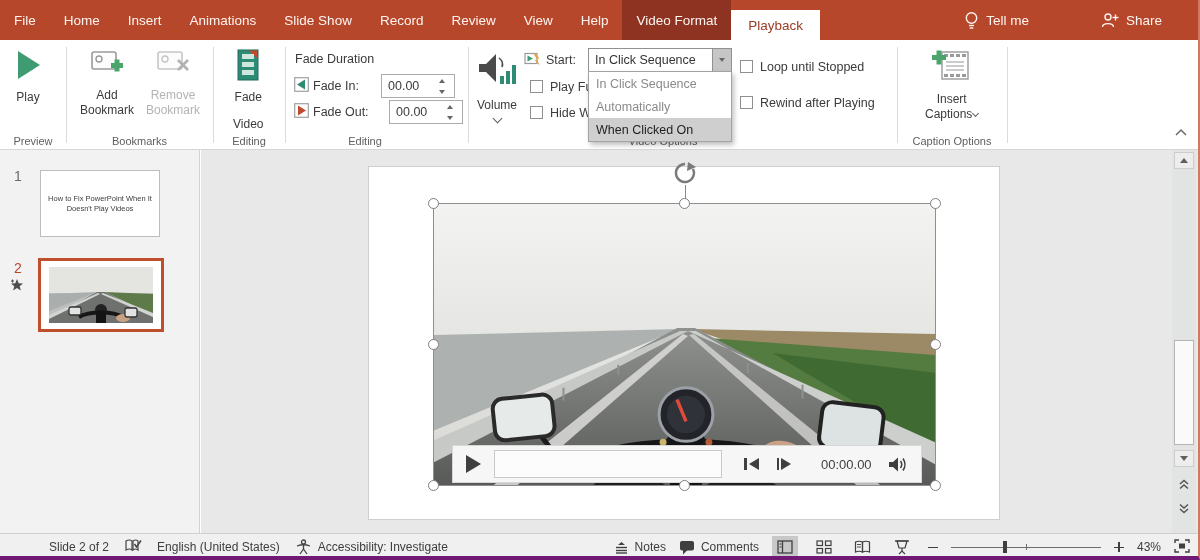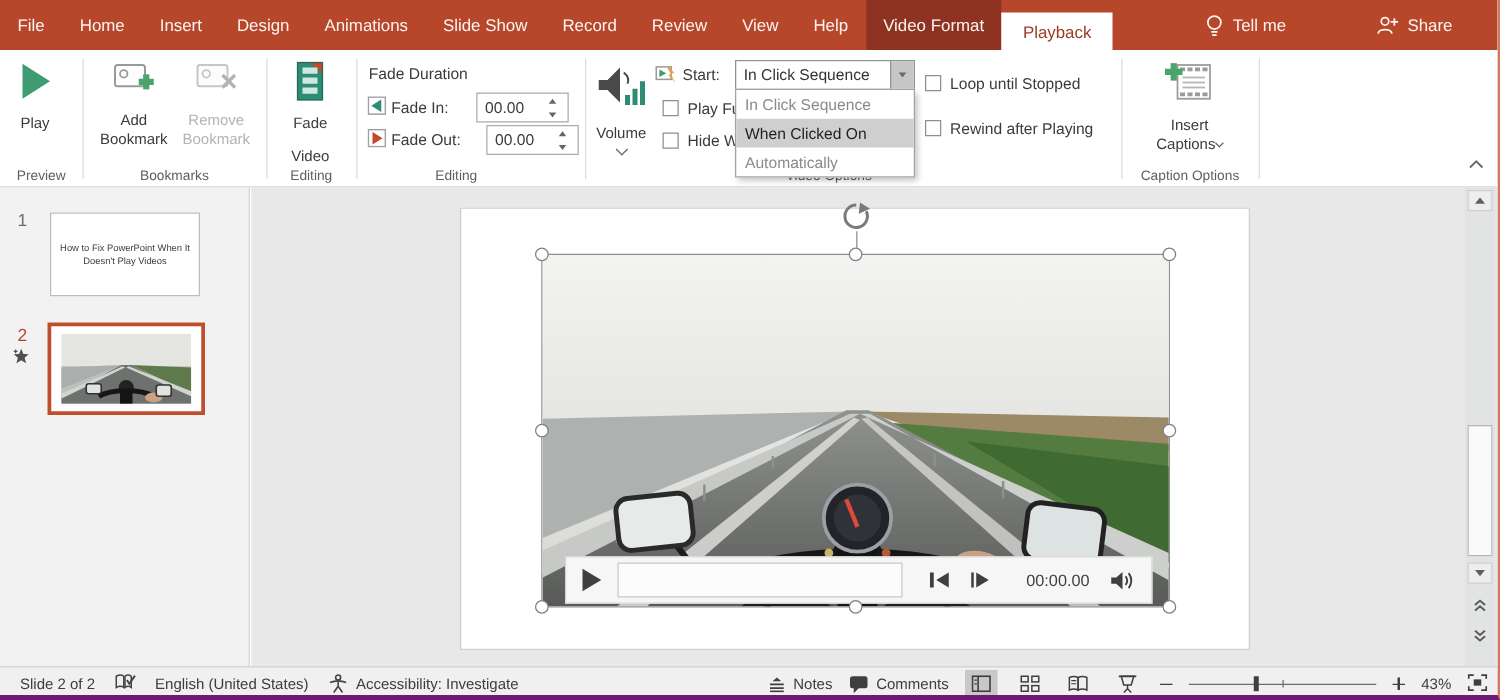--- a/index.html
+++ b/index.html
@@ -84,21 +84,21 @@
   
   .vscroll { position:absolute; left:1172px; top:150px; width:24px; height:383px; background:#e2e3e3; }
   .sc-btn { position:absolute; left:2px; width:20px; height:17px; background:#ededed; border:1px solid #cdcdcd;
             display:flex; align-items:center; justify-content:center; }
   .sc-thumb { position:absolute; left:2px; top:190px; width:20px; height:105px; background:#fafafa; border:1px solid #b5b5b5; }
   .tri-up-s { width:0; height:0; border-left:4px solid transparent; border-right:4px solid transparent; border-bottom:5px solid #5f5f5f; }
   .tri-dn-s { width:0; height:0; border-left:4px solid transparent; border-right:4px solid transparent; border-top:5px solid #5f5f5f; }
 
   
   .statusbar { position:absolute; left:0; top:533px; width:100%; height:27px; background:#f1f0f0;
-               border-top:1px solid #cfcfcf; display:flex; align-items:center; font-size:12px; color:#3d3d3d; }
+               border-top:1px solid #cfcfcf; display:flex; align-items:center; font-size:12px; color:#3d3d3d;padding-left:33px; }
   .sb-left { display:flex; align-items:center; margin-left:16px; gap:15px; white-space:nowrap; }
   .sb-right { margin-left:auto; display:flex; align-items:center; gap:13px; margin-right:8px; white-space:nowrap; }
   .sb-item { display:flex; align-items:center; gap:6px; }
   .viewbtn { width:26px; height:23px; display:flex; align-items:center; justify-content:center; }
   .viewbtn.active { background:#c8c8c8; }
   .zoom-track { position:relative; width:150px; height:14px; display:flex; align-items:center; }
   .zoom-line { width:100%; height:1px; background:#6d6d6d; }
   .zoom-tick { position:absolute; left:50%; top:4px; width:1px; height:6px; background:#6d6d6d; }
   .zoom-thumb { position:absolute; left:35%; top:1px; width:4px; height:12px; background:#3f3f3f; }
   .zglyph { position:relative; width:10px; height:10px; }
@@ -107,21 +107,20 @@
 </style>
 </head>
 <body>
 
 <div class="app">
 
   <div class="tabbar">
     <div class="tab">File</div>
     <div class="tab">Home</div>
     <div class="tab">Insert</div>
-    <div class="tab">Design</div>
     <div class="tab">Animations</div>
     <div class="tab">Slide Show</div>
     <div class="tab">Record</div>
     <div class="tab">Review</div>
     <div class="tab">View</div>
     <div class="tab">Help</div>
     <div class="tab contextual">Video Format</div>
     <div class="tab active">Playback</div>
     <div class="tabbar-right">
       <div class="tab">
@@ -288,22 +287,22 @@
       <span class="cbx" style="left:62px; top:66px;"></span>
       <span class="cbx-label" style="left:82px; top:66px;">Hide While Not Playing</span>
       <span class="cbx" style="left:272px; top:20px;"></span>
       <span class="cbx-label" style="left:292px; top:20px;">Loop until Stopped</span>
       <span class="cbx" style="left:272px; top:56px;"></span>
       <span class="cbx-label" style="left:292px; top:56px;">Rewind after Playing</span>
       <div class="grp-label" style="left:60px; width:270px;">Video Options</div>
 
       <div class="ddpanel">
         <div class="dditem">In Click Sequence</div>
+        <div class="dditem">Automatically</div>
         <div class="dditem hl">When Clicked On</div>
-        <div class="dditem">Automatically</div>
       </div>
     </div>
 
     <div class="grp" style="left:897px; width:110px;">
       <div class="bigbtn" style="left:28px;">
         <span>
           <svg width="40" height="36" viewBox="0 0 40 36">
               <rect x="10" y="4" width="26" height="27" fill="#fff" stroke="#9a9a9a" stroke-width="1.4"></rect>
               <g fill="#9a9a9a">
                 <rect x="12" y="6" width="4" height="3"></rect>

